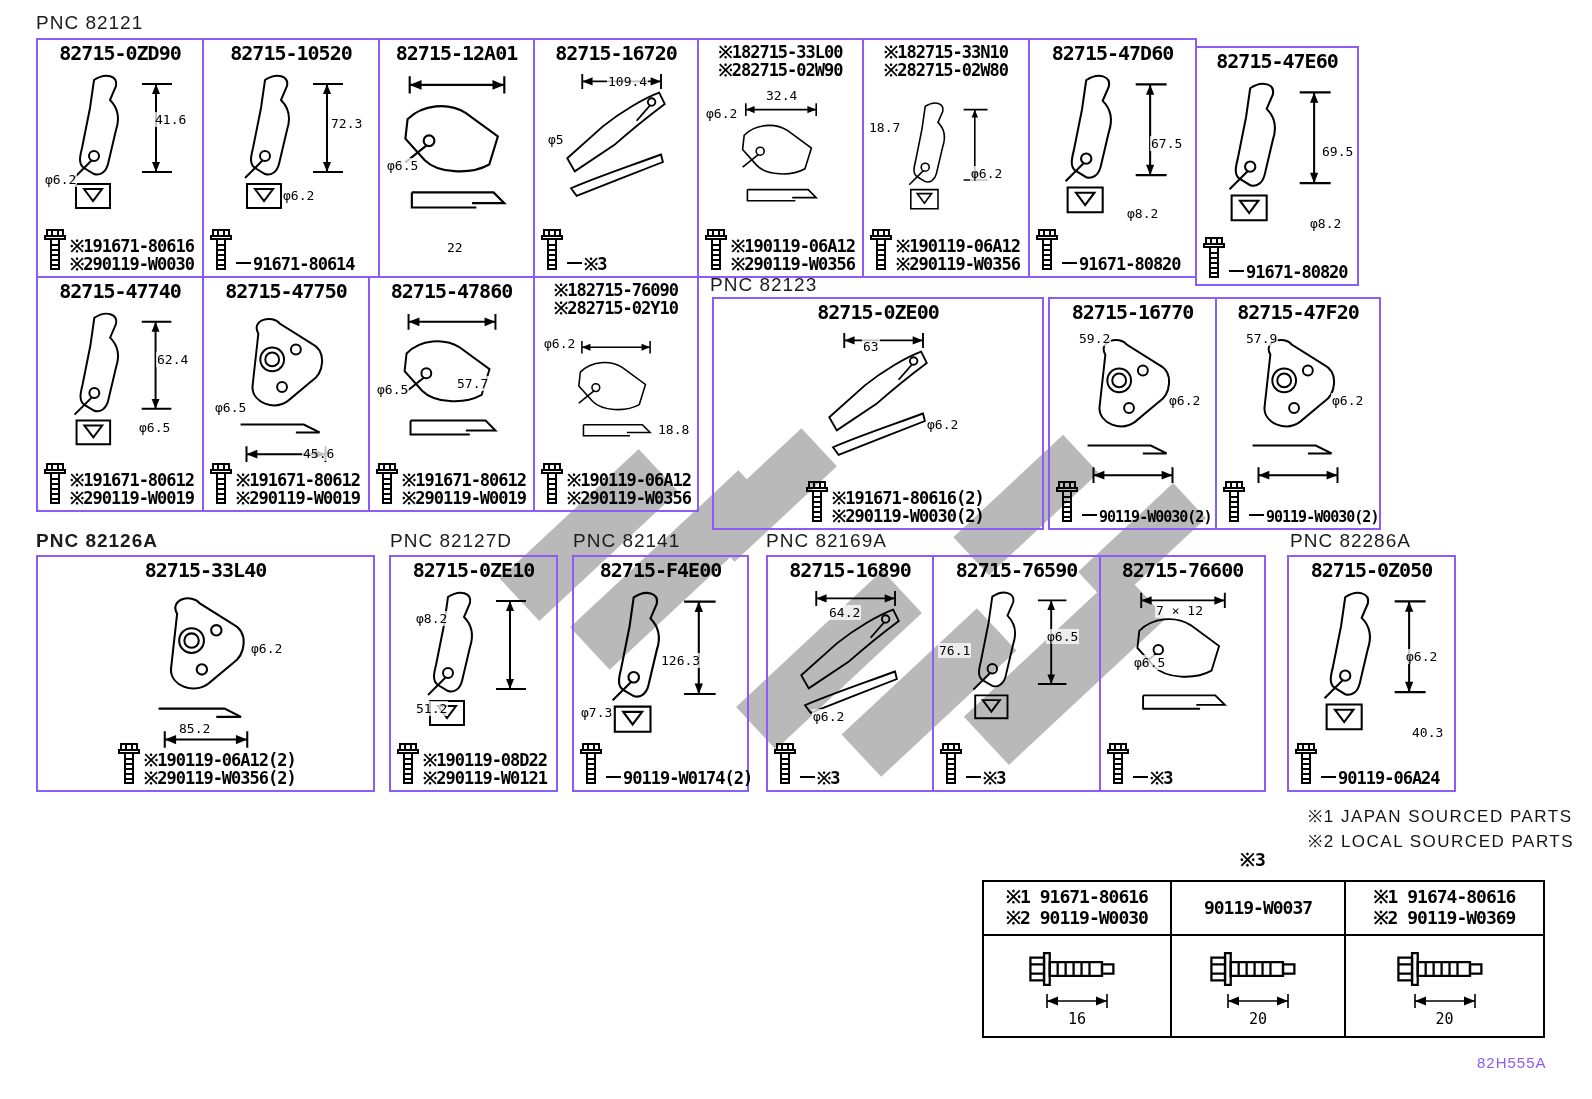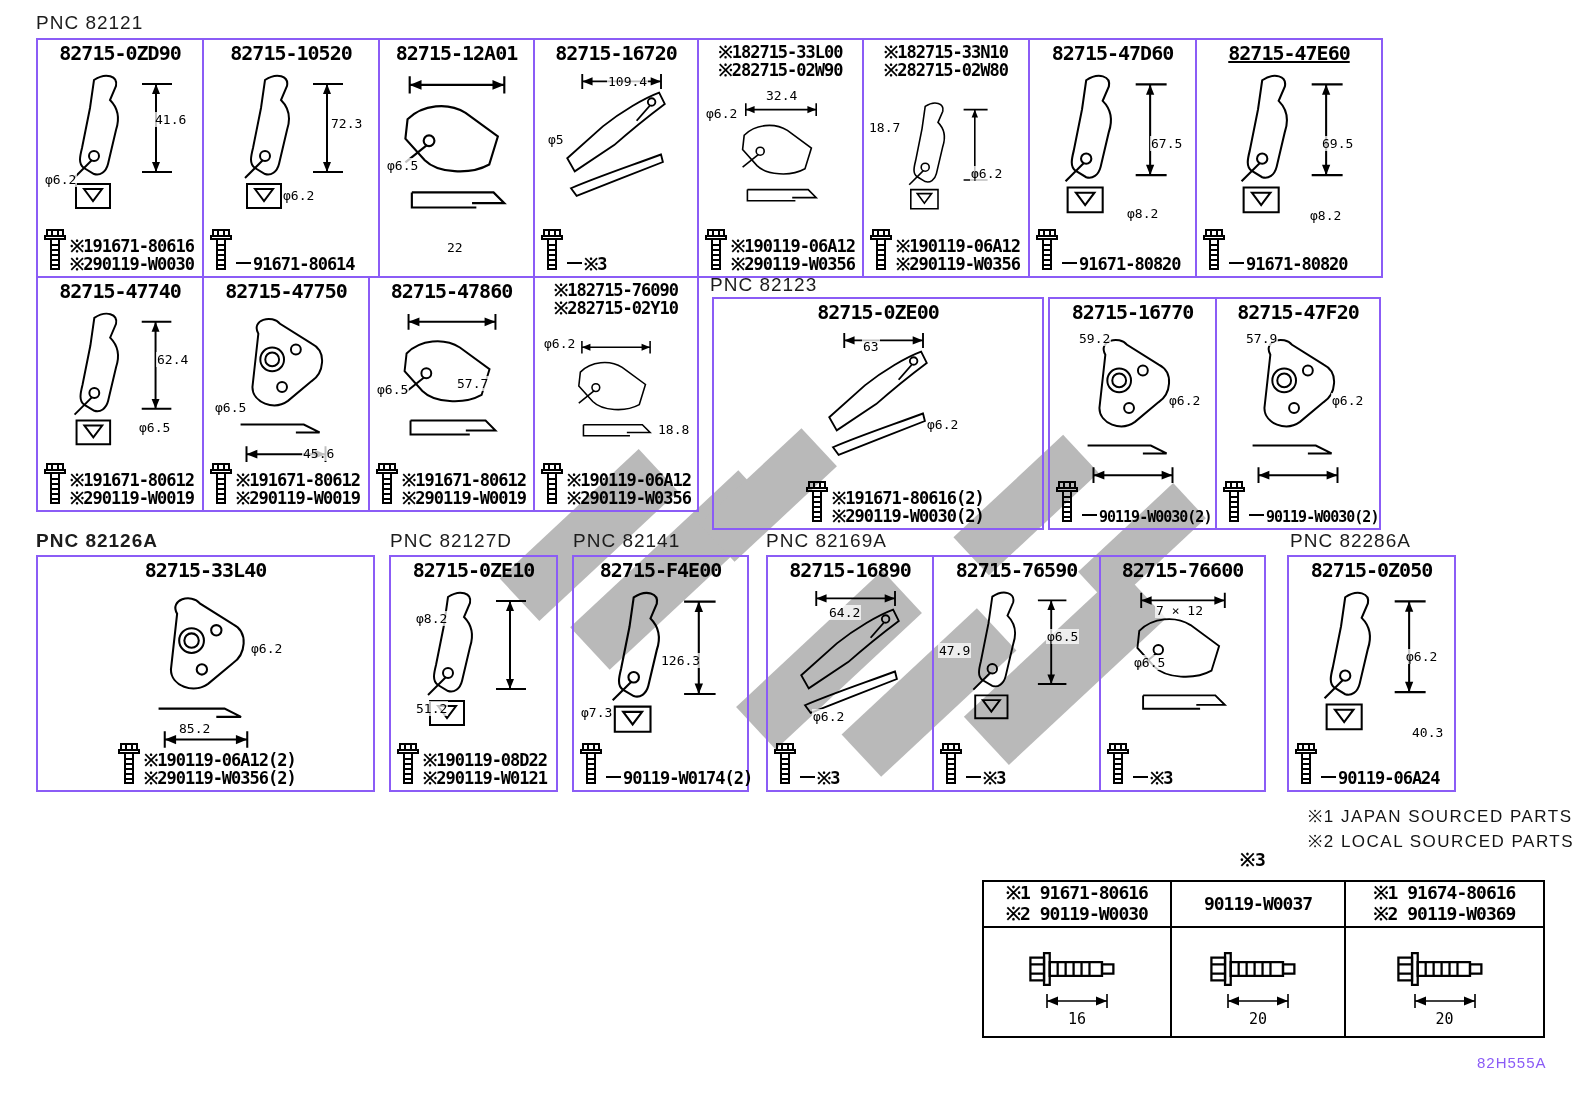--- a/index.html
+++ b/index.html
@@ -21,21 +21,21 @@
   .boltlabels{font-family:"DejaVu Sans Mono",monospace;font-weight:bold;font-size:17px;line-height:1.02;
               letter-spacing:-1px;white-space:nowrap;margin-left:2px;}
   .single .boltlabels::before{content:"";display:inline-block;width:15px;height:2px;background:#000;
               margin:0 2px 4px 0;vertical-align:middle;}
   .note{position:absolute;font-size:17px;letter-spacing:1.5px;color:#141414;white-space:nowrap;z-index:3;}
   .tcaption{position:absolute;font-family:"DejaVu Sans Mono",monospace;font-weight:bold;font-size:18px;z-index:3;}
   #btable{position:absolute;left:982px;top:880px;width:563px;height:158px;border:2px solid #000;
           box-sizing:border-box;z-index:3;background:#fff;}
   .bcol{position:absolute;top:0;bottom:0;box-sizing:border-box;}
   .bcol+.bcol{border-left:2px solid #000;}
-  .bhead{position:absolute;top:0;left:0;right:0;height:46px;border-bottom:2px solid #000;box-sizing:border-box;
+  .bhead{position:absolute;top:0;left:0;right:0;height:54px;border-bottom:2px solid #000;box-sizing:border-box;
          display:flex;flex-direction:column;justify-content:center;align-items:center;
          font-family:"DejaVu Sans Mono",monospace;font-weight:bold;font-size:18px;line-height:1.15;letter-spacing:-1px;}
   .bbody{position:absolute;top:58px;left:0;right:0;bottom:0;text-align:center;}
   .blen{font-family:"DejaVu Sans Mono",monospace;font-size:15px;line-height:1;}
   #footer-code{position:absolute;left:1457px;top:1054px;font-size:15px;letter-spacing:1px;color:#8b5cf6;z-index:3;margin-left:20px;}
 </style>
 </head>
 <body>
 
 <svg width="0" height="0" style="position:absolute">
@@ -228,21 +228,21 @@
     <span class="dim" style="left:120px;top:96px;">67.5</span>
     <span class="dim" style="left:96px;top:166px;">φ8.2</span>
     <div class="boltrow single">
       <svg width="26" height="46" viewBox="0 0 26 46">
           <use href="#sym-bolt-v"></use>
         </svg>
       <div class="boltlabels"><span>91671-80820</span></div>
     </div>
   </div>
 
-  <div class="cell" style="left:1195px;top:38px;width:188px;height:240px;text-decoration:underline;">
+  <div class="cell" style="left:1195px;top:46px;width:164px;height:240px;">
     <div class="title t1">82715-47E60</div>
     <svg class="sketch sk1" width="150" height="165" viewBox="0 0 120 160">
         <use href="#sym-tall"></use>
       </svg>
     <span class="dim" style="left:124px;top:96px;">69.5</span>
     <span class="dim" style="left:112px;top:168px;">φ8.2</span>
     <div class="boltrow single">
       <svg width="26" height="46" viewBox="0 0 26 46">
           <use href="#sym-bolt-v"></use>
         </svg>
@@ -437,21 +437,21 @@
         </svg>
       <div class="boltlabels"><span>※3</span></div>
     </div>
   </div>
 
   <div class="cell" style="left:932px;top:555px;width:169px;height:237px;">
     <div class="title t1">82715-76590</div>
     <svg class="sketch sk1" width="140" height="152" viewBox="0 0 120 160">
         <use href="#sym-tall"></use>
       </svg>
-    <span class="dim" style="left:4px;top:86px;">47.9</span>
+    <span class="dim" style="left:4px;top:86px;">76.1</span>
     <span class="dim" style="left:112px;top:72px;">φ6.5</span>
     <div class="boltrow single">
       <svg width="26" height="46" viewBox="0 0 26 46">
           <use href="#sym-bolt-v"></use>
         </svg>
       <div class="boltlabels"><span>※3</span></div>
     </div>
   </div>
 
   <div class="cell" style="left:1099px;top:555px;width:167px;height:237px;">

